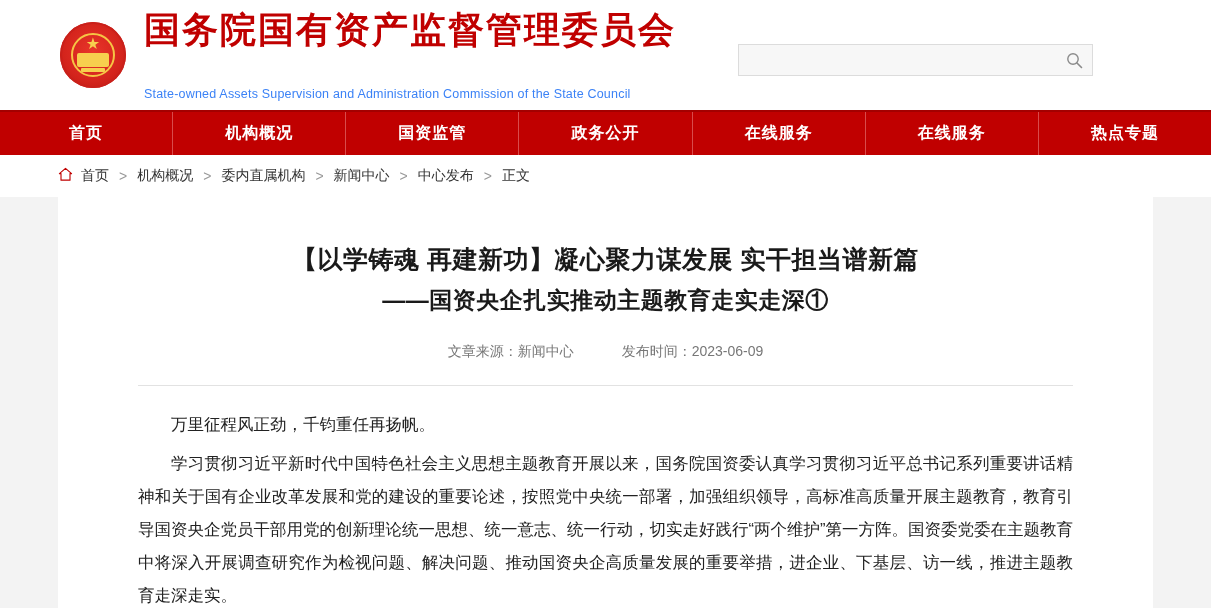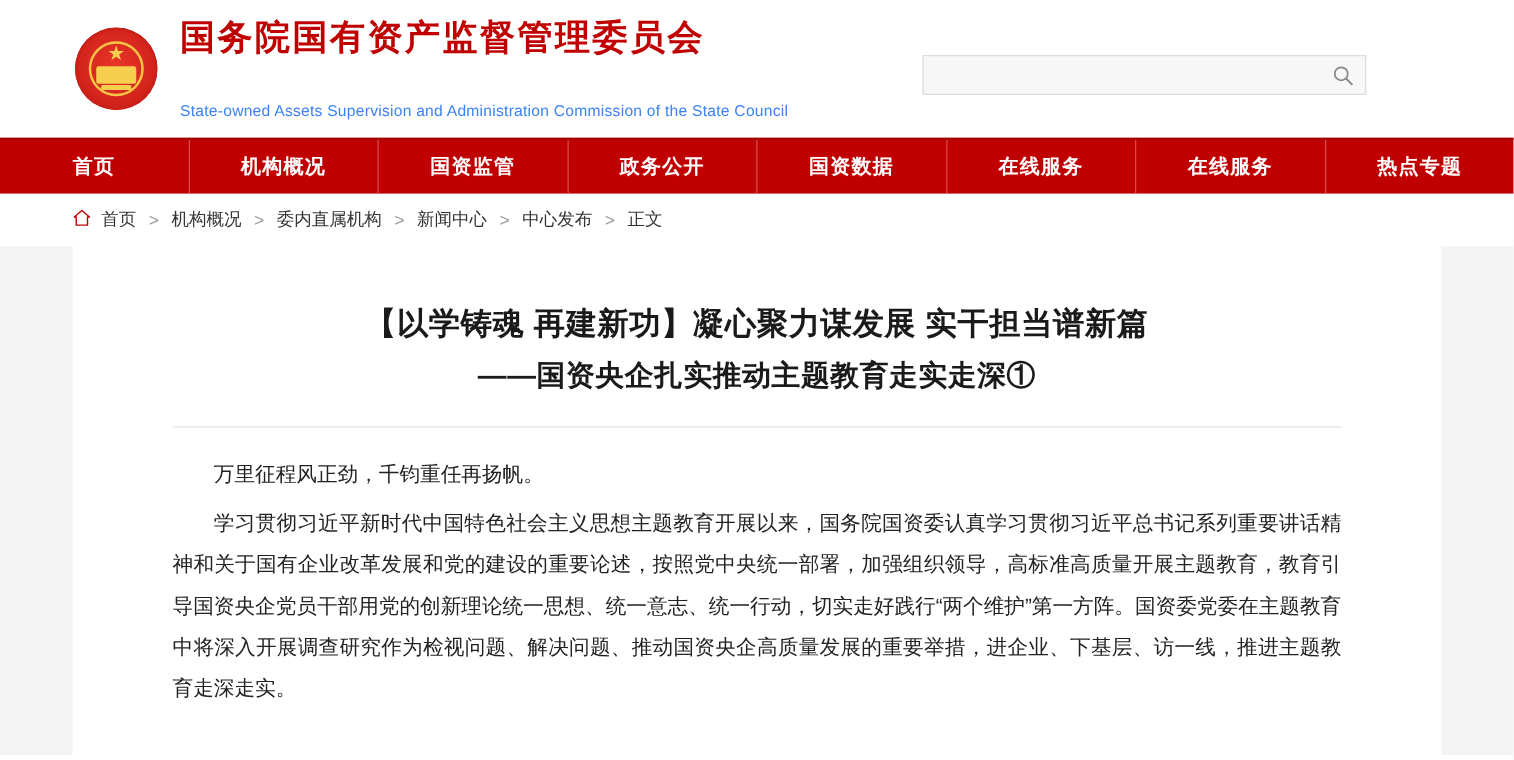--- a/index.html
+++ b/index.html
@@ -63,21 +63,21 @@
   .emblem .gate::after {
     content: "";
     position: absolute;
     left: 4px; right: 4px; bottom: -5px;
     height: 4px;
     background: #f7cf4e;
     border-radius: 1px;
   }
   .titles { display: flex; flex-direction: column; justify-content: center; }
   .site-title {
-    font-size: 28px;
+    font-size: 36px;
     font-weight: bold;
     color: #c00000;
     letter-spacing: 2px;
     line-height: 1.15;
     margin-bottom: 6px;
   }
   .site-subtitle {
     font-size: 12.5px;
     color: #3b82f6;
     letter-spacing: 0.2px;
@@ -228,21 +228,20 @@
         </svg>
       </span>
     </div>
   </div>
 
   <div class="nav">
     <div class="nav-item">首页</div>
     <div class="nav-item">机构概况</div>
     <div class="nav-item">国资监管</div>
     <div class="nav-item">政务公开</div>
-    <div class="nav-item">国资数据</div>
     <div class="nav-item">在线服务</div>
     <div class="nav-item">在线服务</div>
     <div class="nav-item">热点专题</div>
   </div>
 
   <div class="breadcrumb">
     <span class="home-icon">
       <svg width="15" height="15" viewBox="0 0 16 16" aria-hidden="true">
         <path d="M8 1.5 L1.5 7 H3.2 V14 H12.8 V7 H14.5 Z" fill="none" stroke="#c00000" stroke-width="1.2" stroke-linejoin="round"></path>
       </svg>
@@ -257,20 +256,24 @@
     <span class="crumb-sep">&gt;</span>
     <span class="crumb">中心发布</span>
     <span class="crumb-sep">&gt;</span>
     <span class="crumb current">正文</span>
   </div>
 
   <div class="content-wrap">
     <div class="article">
       <div class="article-title">【以学铸魂 再建新功】凝心聚力谋发展 实干担当谱新篇</div>
       <div class="article-subtitle">——国资央企扎实推动主题教育走实走深①</div>
+      <div class="article-meta">
+        <span class="meta-item">文章来源：新闻中心</span>
+        <span class="meta-item">发布时间：2023-06-09</span>
+      </div>
       <hr class="divider">
       <div class="article-body">
         <p>万里征程风正劲，千钧重任再扬帆。</p>
         <p>学习贯彻习近平新时代中国特色社会主义思想主题教育开展以来，国务院国资委认真学习贯彻习近平总书记系列重要讲话精神和关于国有企业改革发展和党的建设的重要论述，按照党中央统一部署，加强组织领导，高标准高质量开展主题教育，教育引导国资央企党员干部用党的创新理论统一思想、统一意志、统一行动，切实走好践行“两个维护”第一方阵。国资委党委在主题教育中将深入开展调查研究作为检视问题、解决问题、推动国资央企高质量发展的重要举措，进企业、下基层、访一线，推进主题教育走深走实。</p>
       </div>
     </div>
   </div>
 
 </div>
 

